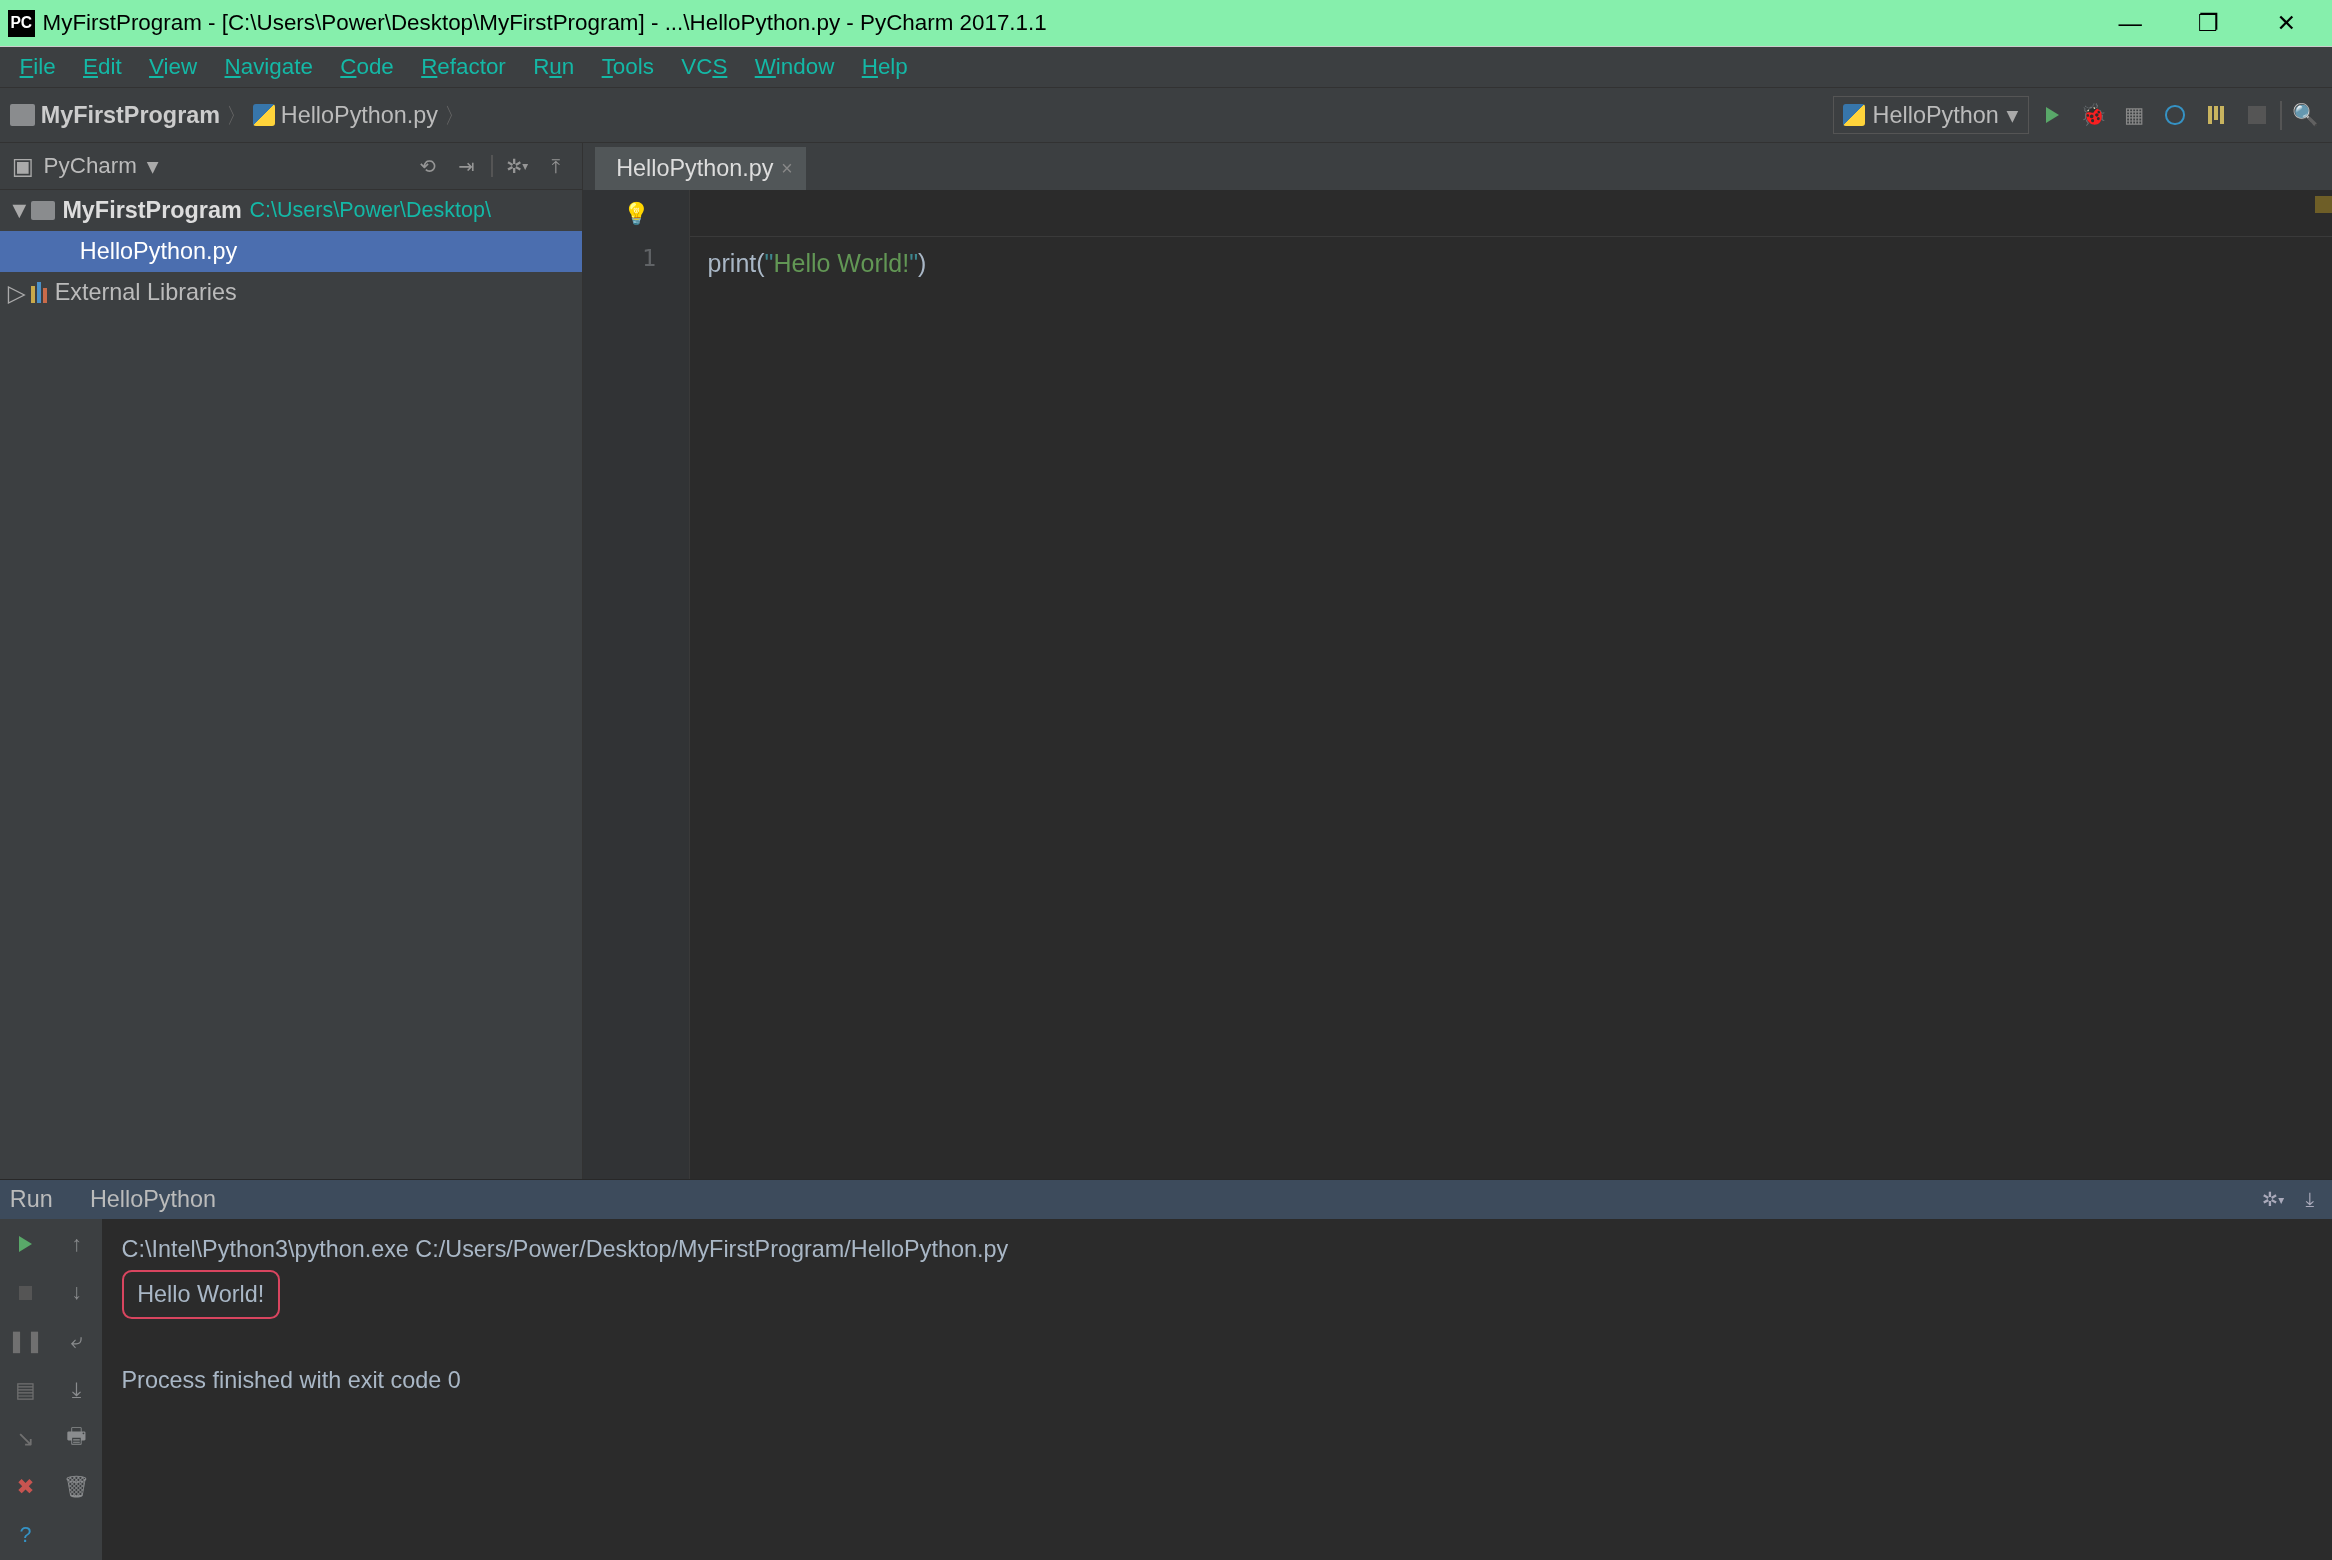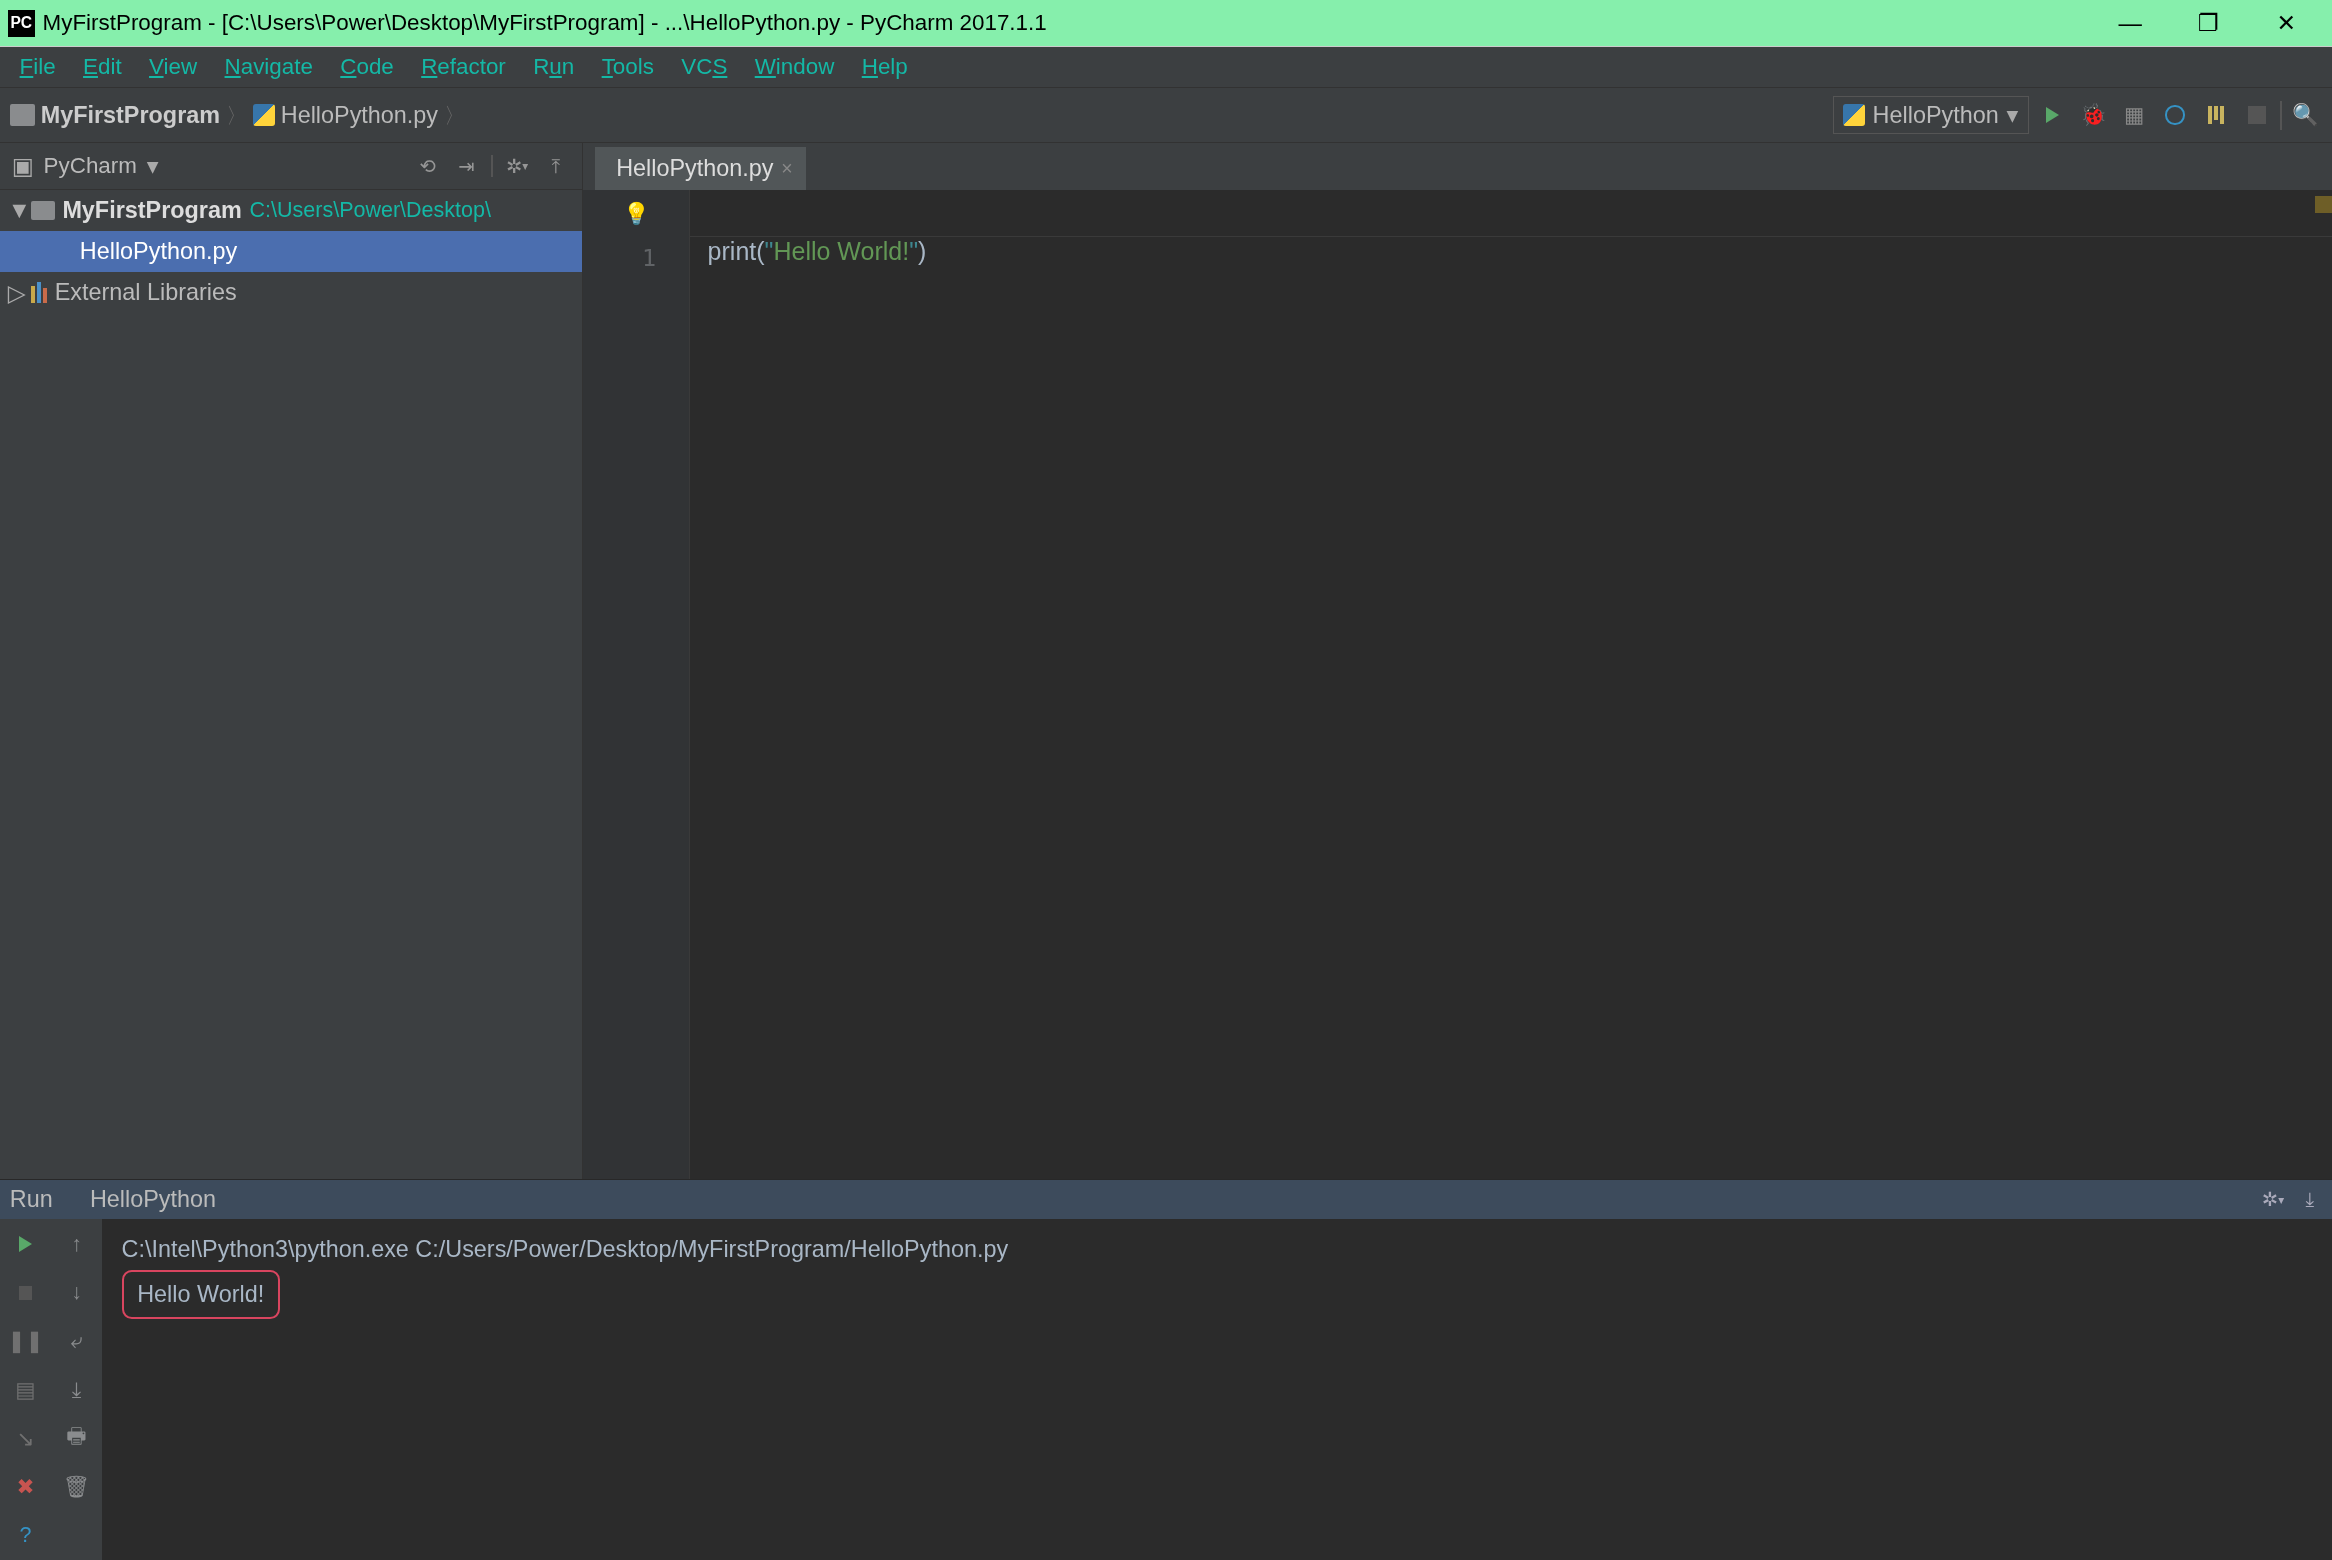--- a/index.html
+++ b/index.html
@@ -47,21 +47,21 @@
 .tab { background:#515658; height:43px; display:flex; align-items:center; padding:0 13.7px; gap:7.8px; color:#ddd; }
 .tab .cls { color:#888; font-size:19.5px; }
 .ed-body { flex:1; display:flex; position:relative; }
 .gutter { width:107px; background:#313335; border-right:1px solid #3a3a3a; }
 .bulb-row { height:47px; display:flex; align-items:center; justify-content:flex-end; padding-right:39px; }
 .bulb { font-size:21.5px; }
 .lnums { }
 .lnum { height:41px; display:flex; align-items:center; justify-content:flex-end; padding-right:33px; color:#606366; font-family:Consolas,monospace; font-size:23.4px; }
 .code-area { flex:1; background:#2b2b2b; }
 .code-spacer { height:47px; border-bottom:1px solid #3a3a3a; }
-.code-line { height:41px; display:flex; align-items:flex-start; padding-left:17.6px; font-family:Consolas,monospace; font-size:25px; }
+.code-line { height:41px; display:flex; align-items:flex-end; padding-left:17.6px; font-family:Consolas,monospace; font-size:25px; }
 .k-fn { color:#a9b7c6; }
 .k-par { color:#a9b7c6; }
 .k-str { color:#629755; }
 .k-str2 { color:#3e878f; }
 .ed-mark { position:absolute; right:0; top:5.9px; width:17.6px; height:17.6px; background:#6e5e27; }
 .run-panel { height:433px; display:flex; flex-direction:column; border-top:1px solid #282828; }
 .run-head { height:39px; background:#3d4b5c; display:flex; align-items:center; padding:0 9.8px; gap:9.8px; }
 .run-head .sp { flex:1; }
 .run-head .hbtn { width:27px; height:27px; display:flex; align-items:center; justify-content:center; color:#aab; font-size:19.5px; }
 .run-body { flex:1; display:flex; background:#2b2b2b; }
@@ -243,16 +243,17 @@
       <div class="rbtn">↓</div>
       <div class="rbtn">⤶</div>
       <div class="rbtn">⤓</div>
       <div class="rbtn">🖶</div>
       <div class="rbtn">🗑</div>
     </div>
     <div class="console">
       <div>C:\Intel\Python3\python.exe C:/Users/Power/Desktop/MyFirstProgram/HelloPython.py</div>
       <div><span class="hl">Hello World!</span></div>
       <div style="height:41px"></div>
+      <div>Process finished with exit code 0</div>
     </div>
   </div>
 </div>
 
 
 </body></html>

